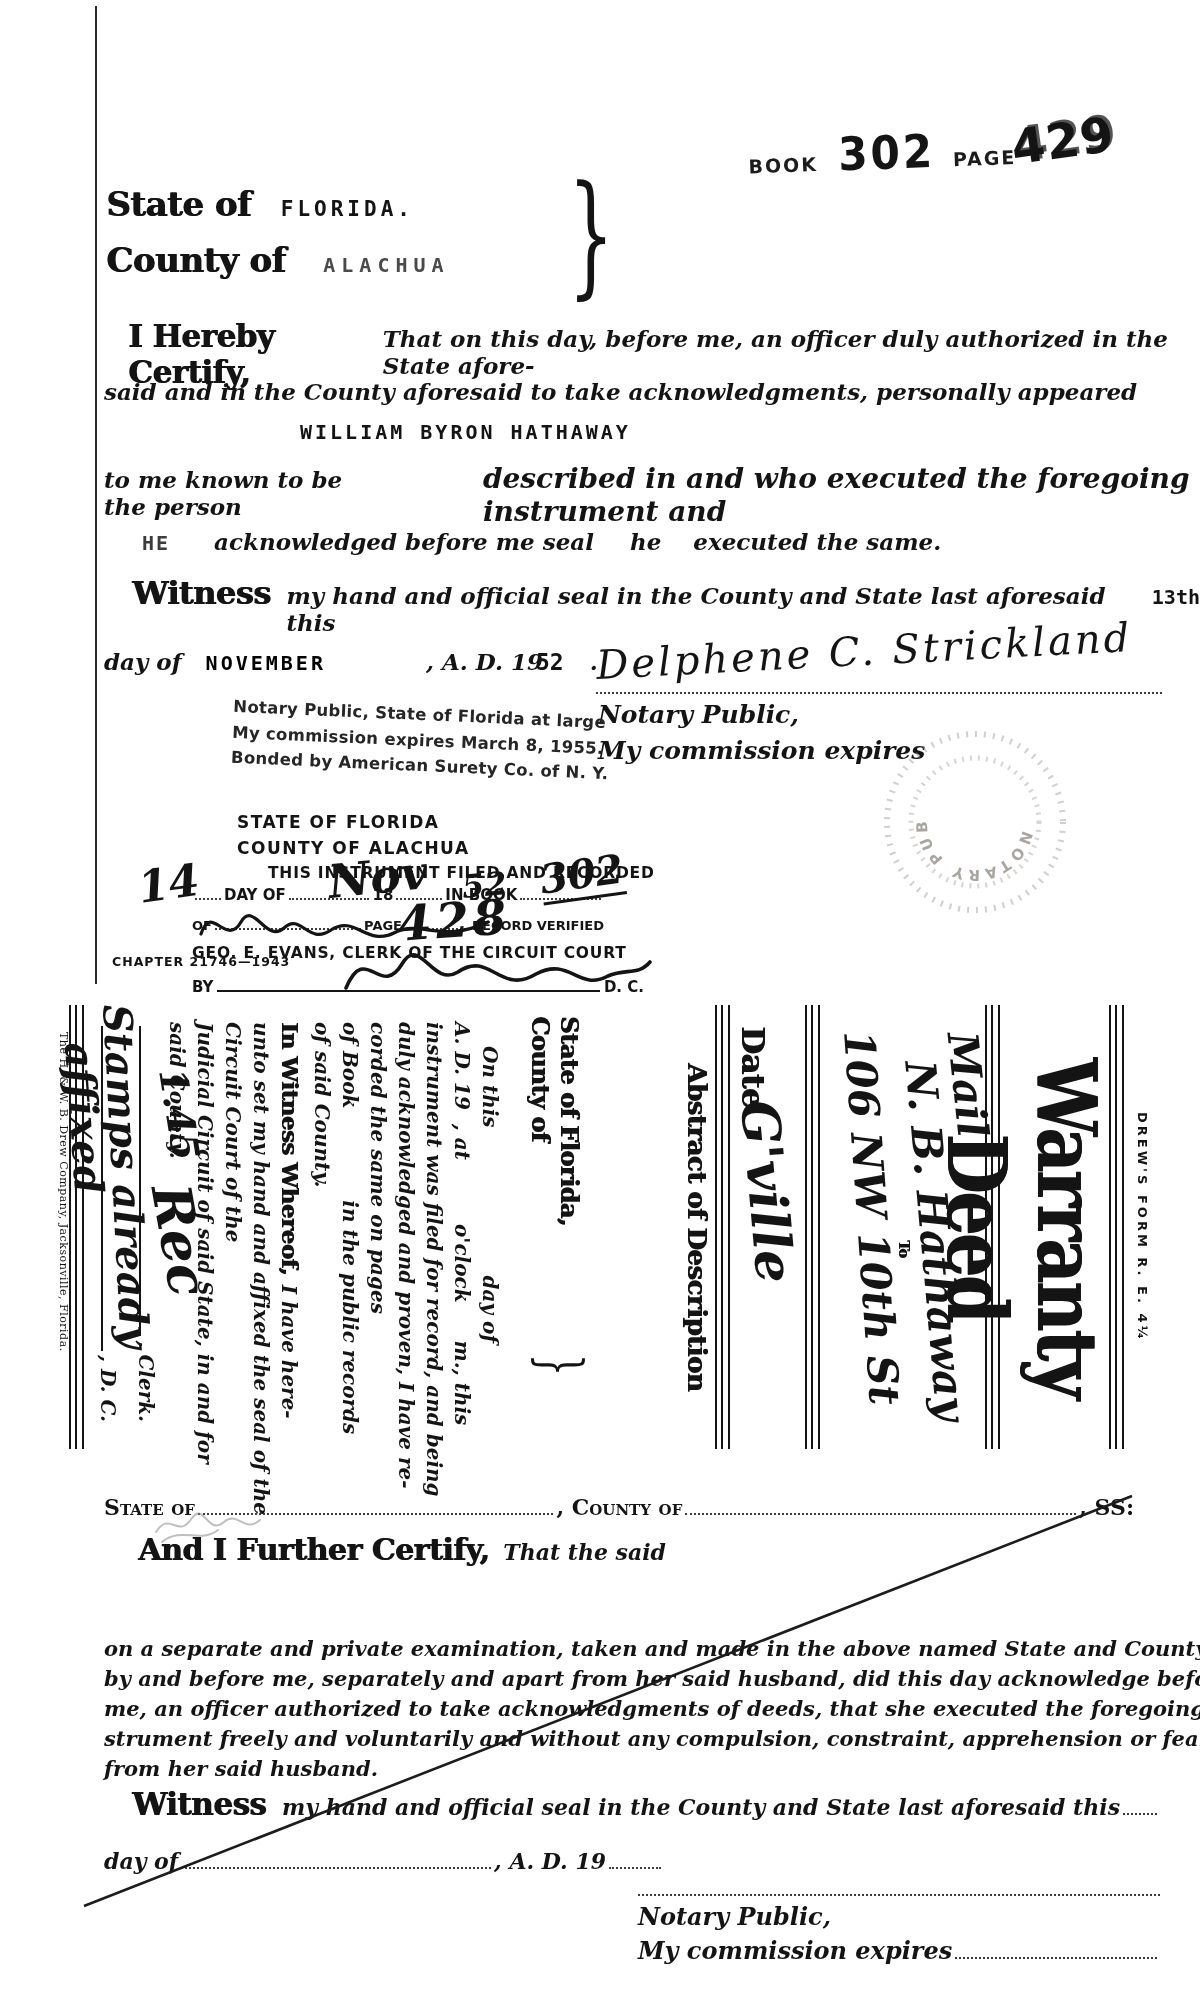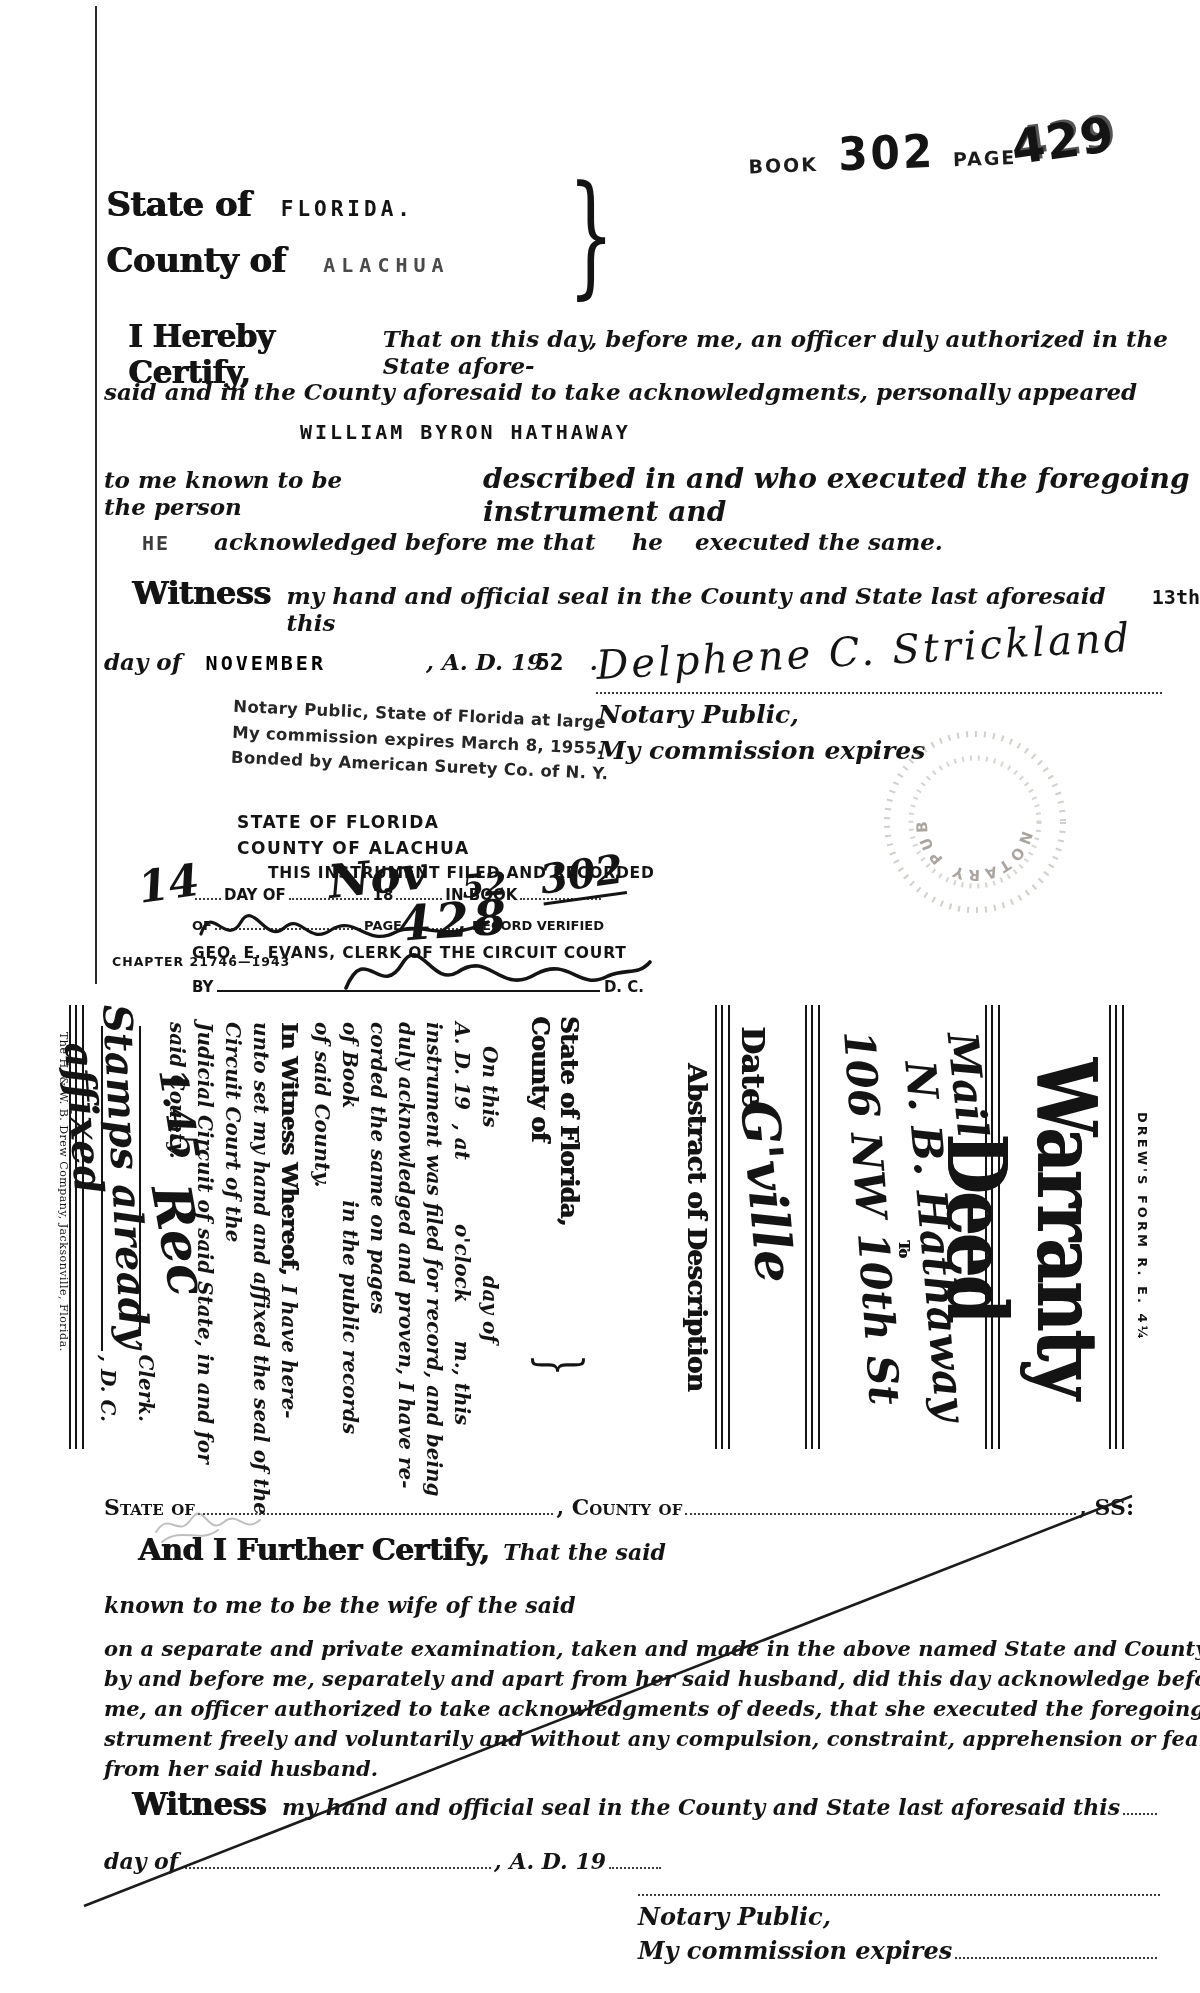--- a/index.html
+++ b/index.html
@@ -61,21 +61,21 @@
   <div class="abs it" style="left:104px;top:378px;font-size:23px">said and in the County aforesaid to take acknowledgments, personally appeared</div>
   <div class="abs tw" style="left:300px;top:420px;font-size:20px;letter-spacing:3px">WILLIAM BYRON HATHAWAY</div>
 
   <div class="abs row" style="left:104px;top:462px">
     <span class="it" style="font-size:23px">to me known to be the person</span>
     <span class="it" style="font-size:28px;margin-left:92px">described in and who executed the foregoing instrument and</span>
   </div>
 
   <div class="abs row" style="left:142px;top:528px">
     <span class="tw" style="font-size:20px;letter-spacing:2px;color:#3d3d3d">HE</span>
-    <span class="it" style="font-size:23px;margin-left:44px">acknowledged before me that</span>
+    <span class="it" style="font-size:23px;margin-left:44px">acknowledged before me seal</span>
     <span class="it" style="font-size:23px;margin-left:36px">he</span>
     <span class="it" style="font-size:23px;margin-left:32px">executed the same.</span>
   </div>
 
   <div class="abs row" style="left:132px;top:574px">
     <span class="bl" style="font-size:32px">Witness</span>
     <span class="it" style="font-size:23px;margin-left:16px">my hand and official seal in the County and State last aforesaid this</span>
     <span class="tw" style="font-size:20px;margin-left:16px">13th</span>
   </div>
 
@@ -237,21 +237,20 @@
     <span class="sc" style="font-size:22px">, County of</span>
     <span class="dots" style="flex:1.1"></span>
     <span class="sc" style="font-size:22px">, SS:</span>
   </div>
 
   <div class="abs row" style="left:138px;top:1532px">
     <span class="bl" style="font-size:30px">And I Further Certify,</span>
     <span class="it" style="font-size:22px;margin-left:14px">That the said</span>
   </div>
 
-  <div class="abs it" style="left:104px;top:1592px;font-size:22px">known to me to be the wife of the said</div>
 
   <div class="abs it" style="left:104px;top:1634px;width:1026px;font-size:21px;line-height:30px">
     <div class="nowrap">on a separate and private examination, taken and made in the above named State and County</div>
     <div class="nowrap">by and before me, separately and apart from her said husband, did this day acknowledge before</div>
     <div class="nowrap">me, an officer authorized to take acknowledgments of deeds, that she executed the foregoing in-</div>
     <div class="nowrap">strument freely and voluntarily and without any compulsion, constraint, apprehension or fear of or</div>
     <div class="nowrap">from her said husband.</div>
   </div>
 
   <div class="abs row" style="left:132px;top:1786px;width:1028px">

